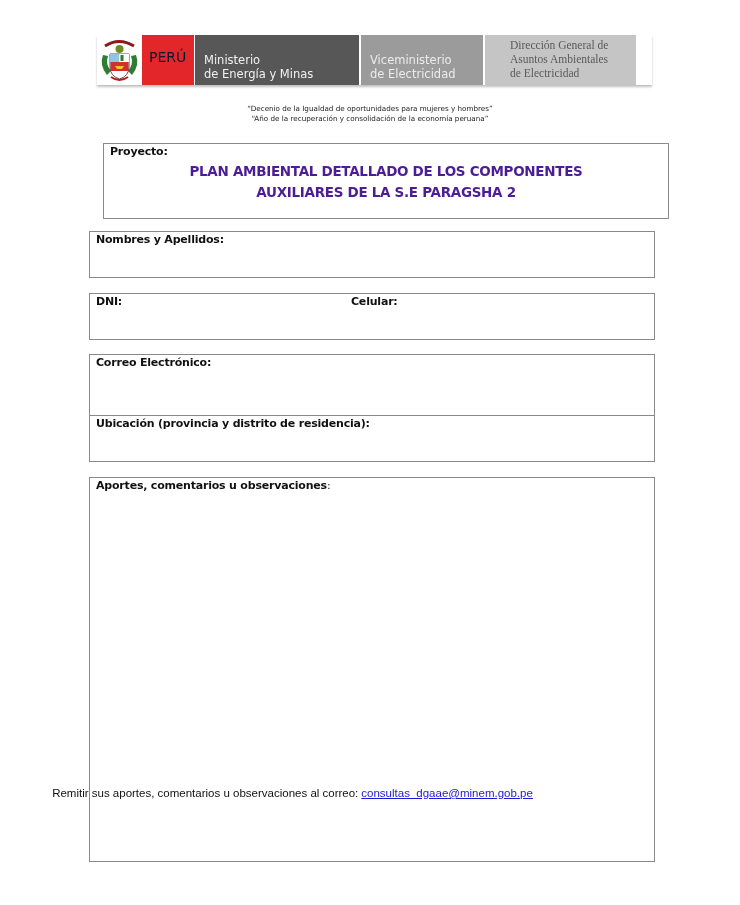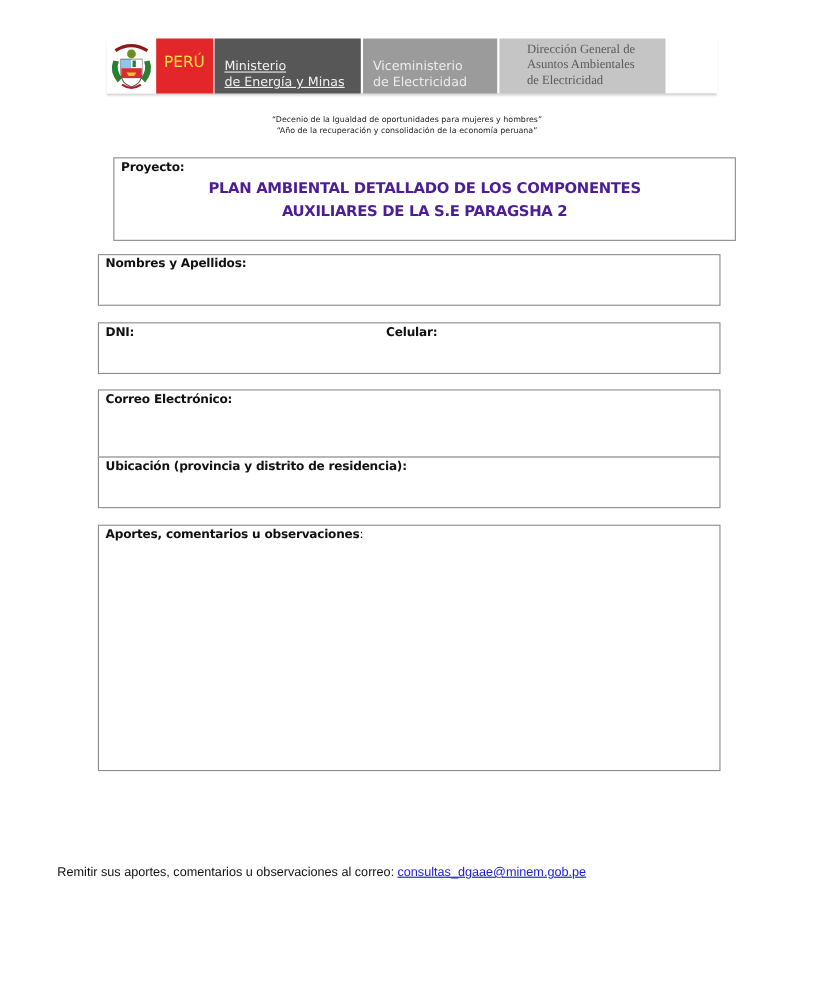--- a/index.html
+++ b/index.html
@@ -2,22 +2,22 @@
 <html><head>
   <meta charset="utf-8">
   <style>
     html, body { margin: 0; padding: 0; background: #ffffff; }
     body { width: 740px; height: 905px; position: relative; font-family: "DejaVu Sans", sans-serif; color: #111; overflow: hidden; }
 
     .header { position: absolute; left: 97px; top: 35px; width: 555px; height: 50px; display: flex; box-shadow: 0 2px 2px rgba(0,0,0,0.25); background: #fff; }
     .crest { width: 45px; height: 50px; position: relative; background: #fff; }
     .crest svg { position: absolute; left: 2px; top: 2px; }
     .blk { height: 50px; box-sizing: border-box; position: relative; font-family: "DejaVu Sans", sans-serif; }
-    .blk-peru { width: 52px; background: #e2262a; color: #fde047; font-size: 14px; padding: 14px 0 0 7px; }
-    .blk-min { width: 133px; margin-left: 1px; background: #575757; color: #f1f1f1; font-size: 11.5px; line-height: 14px; padding: 18px 0 0 9px; text-decoration: underline; }
+    .blk-peru { width: 52px; background: #e2262a; color: #0f172a; font-size: 14px; padding: 14px 0 0 7px; }
+    .blk-min { width: 164px; margin-left: 1px; background: #575757; color: #f1f1f1; font-size: 11.5px; line-height: 14px; padding: 18px 0 0 9px; }
     .blk-vice { width: 122px; margin-left: 2px; background: #9b9b9b; color: #ececec; font-size: 11.5px; line-height: 14px; padding: 18px 0 0 9px; }
     .blk-dir { width: 151px; margin-left: 2px; background: #c5c5c5; color: #5a5a5a; font-size: 11.5px; line-height: 14px; padding: 3px 0 0 25px; font-family: Liberation Serif, serif; }
     .blk span { display: block; white-space: nowrap; }
 
     .mottos { position: absolute; left: 0; width: 740px; top: 104px; text-align: center; font-family: "DejaVu Sans", sans-serif; font-size: 7.2px; line-height: 10px; color: #222; }
     .mottos span { display: block; }
 
     .box { position: absolute; left: 89px; width: 566px; box-sizing: border-box; border: 1px solid #8a8a8a; background: #fff; }
     .lbl { position: absolute; left: 6px; top: 1px; font-family: "DejaVu Sans", sans-serif; font-weight: bold; font-size: 11px; color: #111; letter-spacing: -0.2px; white-space: nowrap; }
     .lbl .plain { font-weight: normal; }
@@ -95,20 +95,20 @@
 <div class="box" style="top:354px; height:62px;">
   <span class="lbl">Correo Electrónico:</span>
   <input class="field" type="text" value="" style="">
 </div>
 
 <div class="box" style="top:415px; height:47px;">
   <span class="lbl">Ubicación (provincia y distrito de residencia):</span>
   <input class="field" type="text" value="" style="">
 </div>
 
-<div class="box" style="top:477px; height:224px;">
+<div class="box" style="top:477px; height:385px;">
   <span class="lbl"><span>Aportes, comentarios u observaciones</span><span class="plain">:</span></span>
   <textarea class="field" style="top: 17px;"></textarea>
 </div>
 
 <div class="footer">
   <span>Remitir sus aportes, comentarios u observaciones al correo:</span><a href="consultas_dgaae@minem.gob.pe">consultas_dgaae@minem.gob.pe</a>
 </div>
 
 </body></html>

